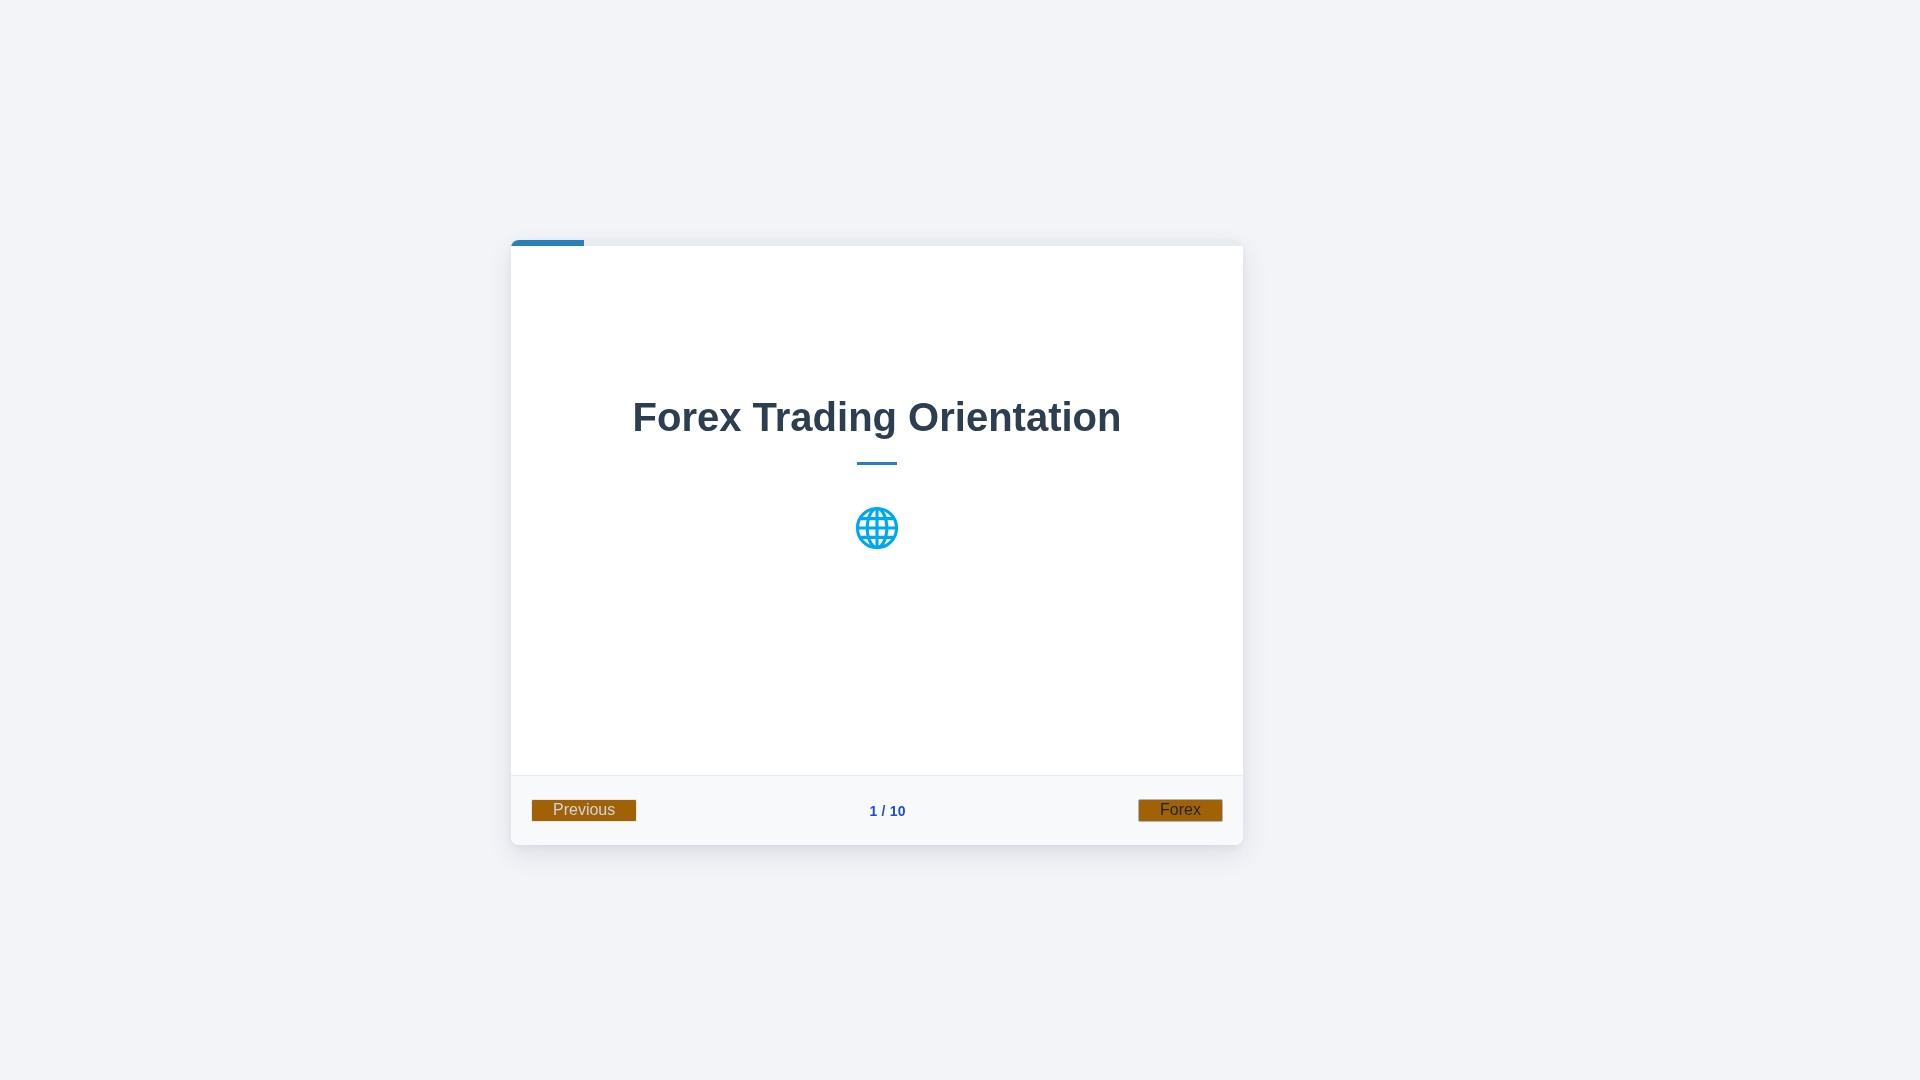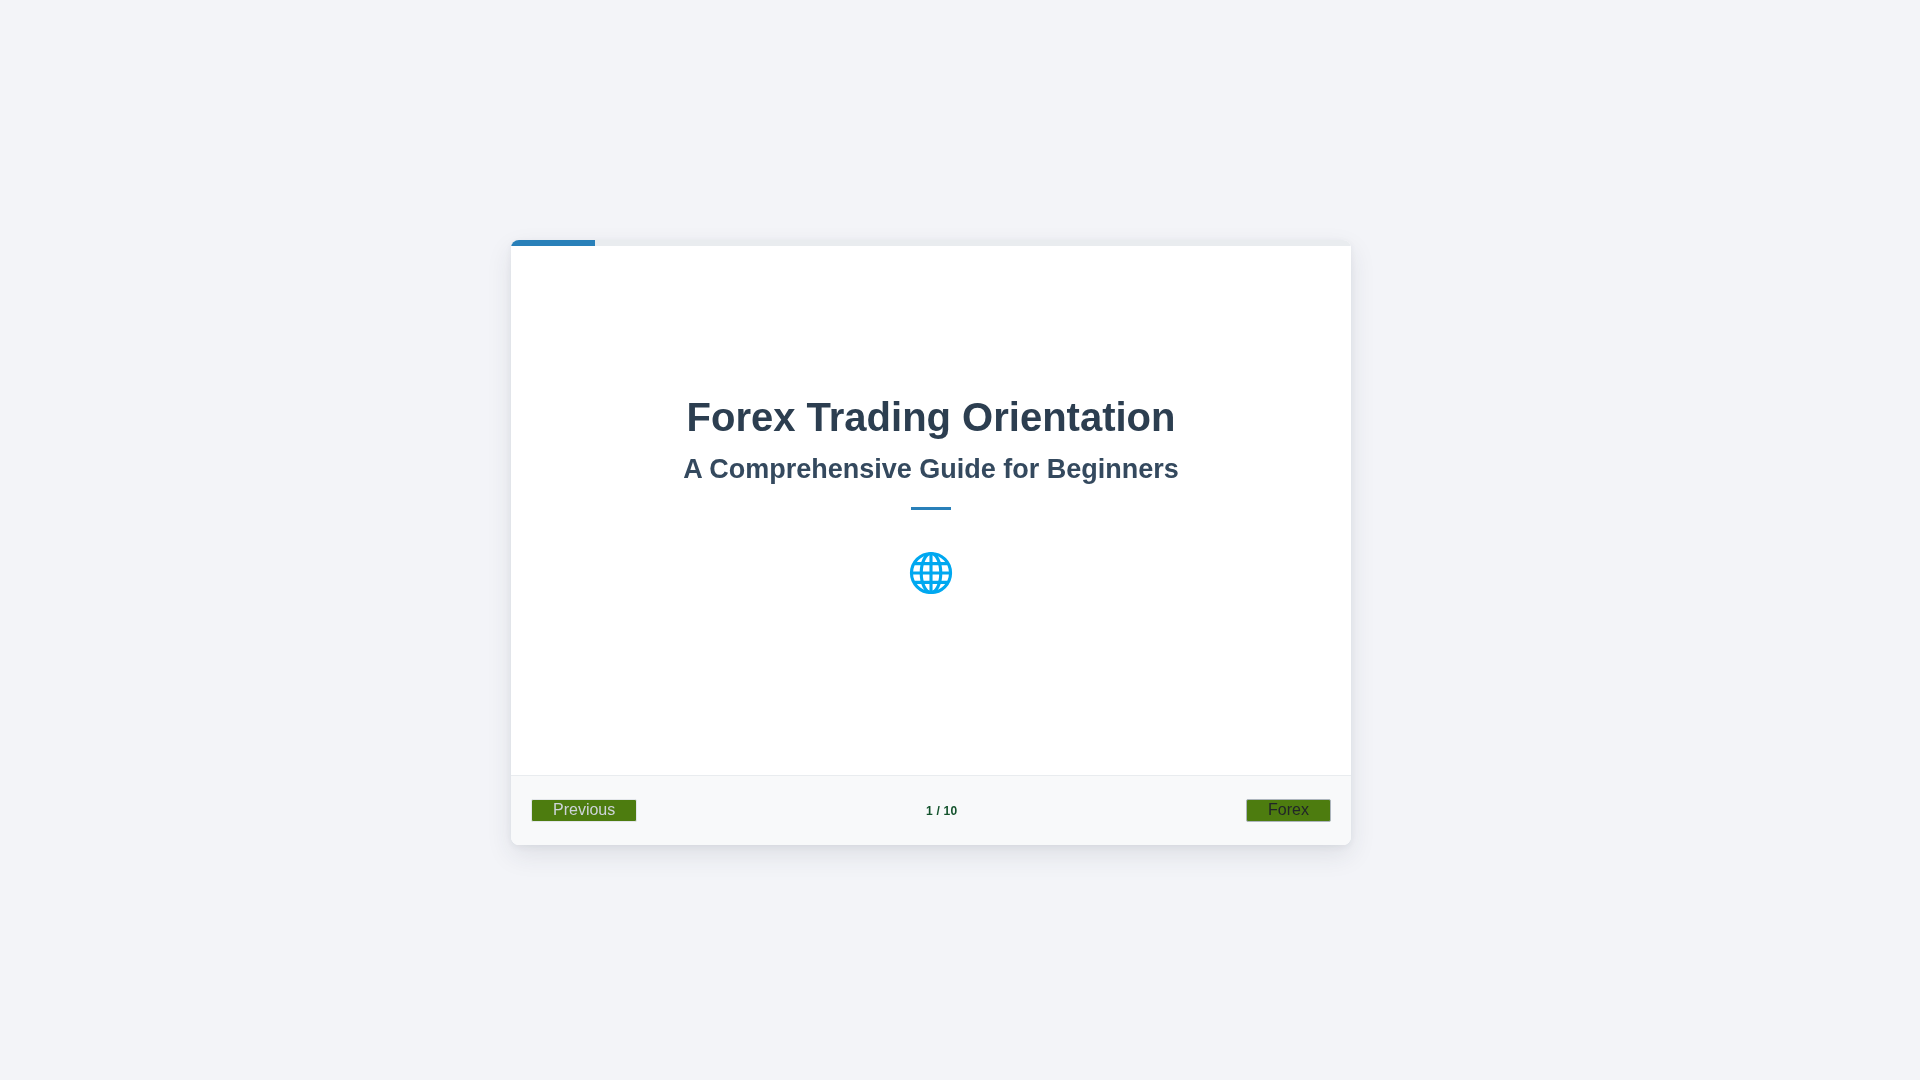--- a/index.html
+++ b/index.html
@@ -22,21 +22,21 @@
     display: flex;
     align-items: center;
     justify-content: center;
   }
 
   
   .deck-card {
     position: absolute;
     left: 511px;
     top: 240px;
-    width: 840px;
+    width: 732px;
     height: 605px;
     background: #ffffff;
     border-radius: 8px;
     box-shadow: 0 10px 26px rgba(35, 45, 70, 0.10),
                 0 2px 6px rgba(35, 45, 70, 0.06);
     display: flex;
     flex-direction: column;
     overflow: hidden;
   }
 
@@ -119,61 +119,60 @@
     display: flex;
     align-items: center;
     justify-content: space-between;
     padding: 0 20px;
     box-sizing: border-box;
   }
 
   .nav-btn {
     font-family: "Liberation Sans", sans-serif;
     font-size: 16px;
-    background: #4d7c0f;
+    background: #a16207;
     border: 1px solid #ced4da;
     border-radius: 2px;
     padding: 0 21px;
     cursor: pointer;
     line-height: 1.3;
   }
   .nav-btn.primary-next {
     color: #212529;
     border-color: #adb5bd;
   }
   .nav-btn.disabled {
     color: #ced4da;
     border-color: #e3e6ea;
     cursor: default;
   }
 
   .slide-counter {
-    font-size: 12px;
+    font-size: 14px;
     font-weight: bold;
-    color: #14532d;
+    color: #1d4ed8;
     letter-spacing: 0.2px;
   }
 </style>
 </head>
 <body>
 
 <div class="viewport">
 
   <div class="deck-card">
 
     <div class="progress-track">
       <div class="progress-fill" style="width: 10%;"></div>
     </div>
 
     <div class="slide-body">
       <div class="slide-inner">
 
         <h1 class="slide-title">Forex Trading Orientation</h1>
 
-        <h2 class="slide-subtitle">A Comprehensive Guide for Beginners</h2>
 
         <div class="title-divider"></div>
 
         <div class="slide-icon">
           <svg width="50" height="50" viewBox="0 0 64 64" aria-hidden="true">
             <g fill="none" stroke="#00a8f0" stroke-width="4">
               <circle cx="32" cy="32" r="25"></circle>
               <line x1="7" y1="32" x2="57" y2="32"></line>
               <line x1="32" y1="7" x2="32" y2="57"></line>
               <line x1="11" y1="20" x2="53" y2="20"></line>

